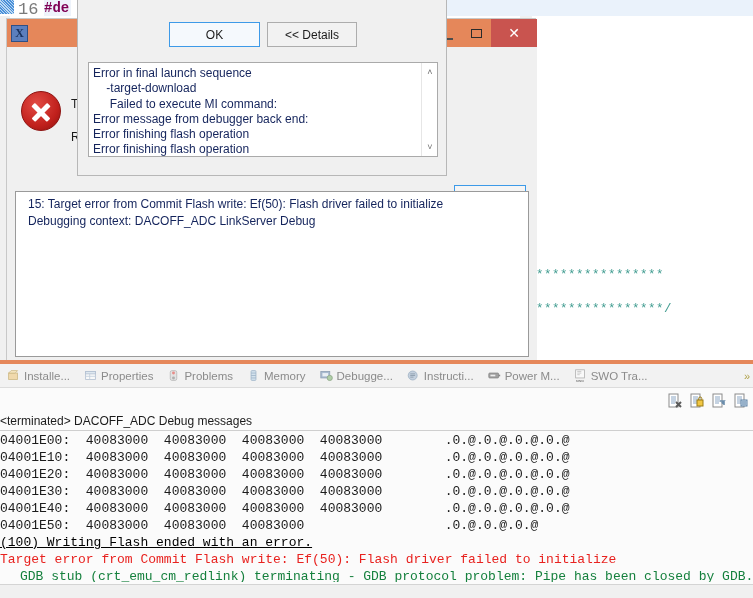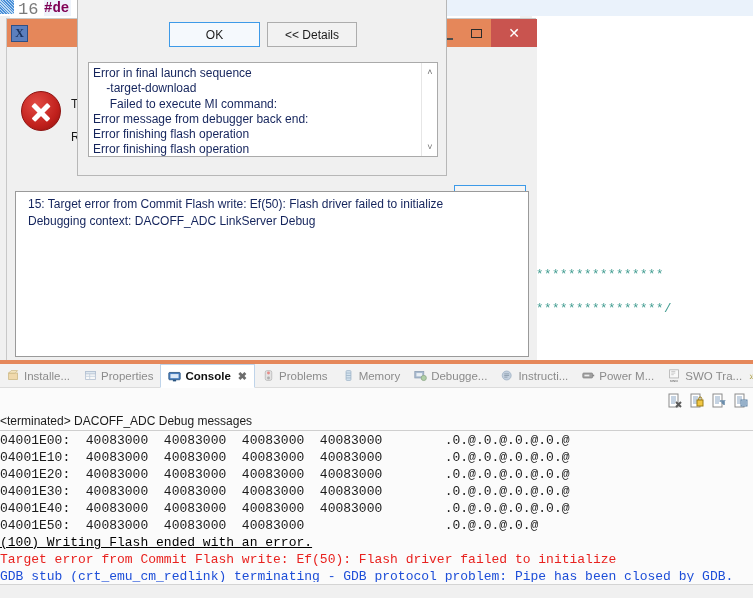--- a/index.html
+++ b/index.html
@@ -346,21 +346,21 @@
     font-family: "Liberation Mono", monospace;
     font-size: 13px;
     line-height: 17px;
   }
   .console-out .row {
     white-space: pre;
     color: #1b1b1b;
   }
   .console-out .row.green  { color: #000000; text-decoration: underline; }
   .console-out .row.red    { color: #e8221f; }
-  .console-out .row.olive  { color: #1d4ed8; }
+  .console-out .row.olive  { color: #15803d; padding-left: 20px; }
   .console-bottom {
     position: absolute;
     left: 0; bottom: 0;
     width: 753px; height: 14px;
     background: #f0f0f0;
     border-top: 1px solid #d4d4d4;
   }
 </style>
 </head>
 <body>
@@ -437,29 +437,20 @@
             </svg></span>
           <span>Installe...</span>
         </div>
         <div class="tab">
           <span class="tab-ico" style="opacity: 0.55;"><svg xmlns="http://www.w3.org/2000/svg" viewBox="0 0 16 16">
               <rect x="2" y="3" width="12" height="10" fill="#fff" stroke="#7d96b5"></rect>
               <rect x="2" y="3" width="12" height="3" fill="#cfe0f0" stroke="#7d96b5"></rect>
               <path d="M7 6v7M2 9h12" stroke="#9db4cc"></path>
             </svg></span>
           <span>Properties</span>
-        </div>
-        <div class="tab active">
-          <span class="tab-ico"><svg xmlns="http://www.w3.org/2000/svg" viewBox="0 0 16 16">
-              <rect x="1" y="3" width="14" height="9" rx="1" fill="#4a7fbf" stroke="#27527f"></rect>
-              <rect x="3" y="5" width="10" height="5" fill="#dce9f7"></rect>
-              <rect x="6" y="12" width="4" height="2" fill="#27527f"></rect>
-            </svg></span>
-          <span>Console</span>
-          <span class="tab-close">✖</span>
         </div>
         <div class="tab">
           <span class="tab-ico" style="opacity: 0.55;"><svg xmlns="http://www.w3.org/2000/svg" viewBox="0 0 16 16">
               <rect x="4" y="2" width="8" height="12" rx="2" fill="#d8d8d8" stroke="#8a8a8a"></rect>
               <circle cx="8" cy="5" r="1.8" fill="#e03a33"></circle>
               <circle cx="8" cy="11" r="1.8" fill="#7a7a7a"></circle>
             </svg></span>
           <span>Problems</span>
         </div>
         <div class="tab">

